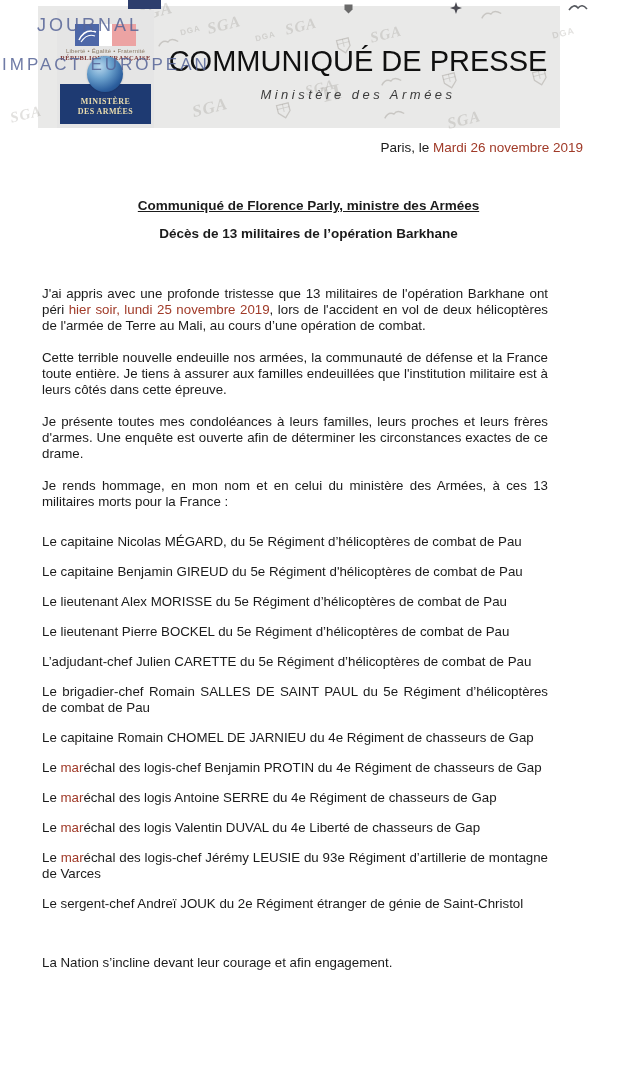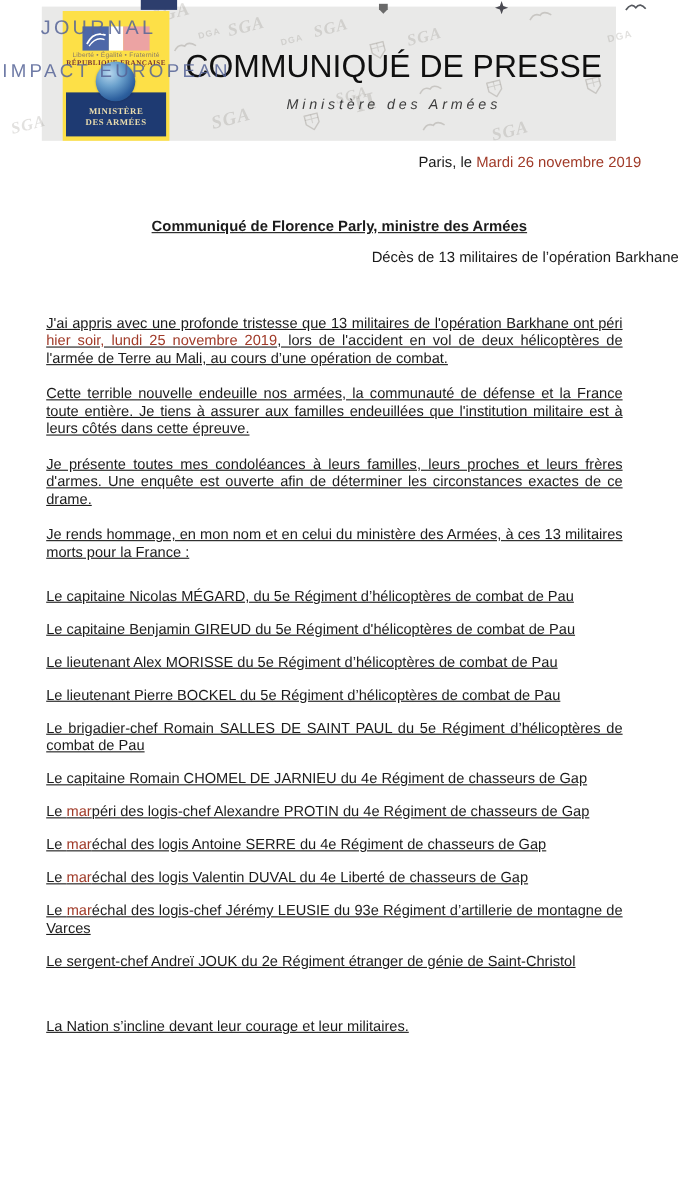--- a/index.html
+++ b/index.html
@@ -22,21 +22,21 @@
   .wm.script{font-style:italic;font-weight:bold;letter-spacing:1px;}
   .wm.caps{font-weight:bold;letter-spacing:1px;font-family:"Liberation Sans",sans-serif;}
   .wm.column{font-weight:bold;font-family:"Liberation Serif",serif;letter-spacing:2px;}
   .wm svg{display:block;}
 
   .press-title{position:absolute;left:160px;top:44px;width:396px;text-align:center;
     font-size:29px;font-weight:normal;color:#101010;z-index:2;letter-spacing:0;line-height:34px;}
   .press-sub{position:absolute;left:160px;top:87px;width:396px;text-align:center;
     font-size:13px;letter-spacing:3.5px;color:#3c3c3c;z-index:2;font-style:italic;}
 
-  .logo-card{position:absolute;left:57px;top:10px;width:97px;height:118px;background:#fde047;z-index:3;}
+  .logo-card{position:absolute;left:57px;top:10px;width:97px;height:118px;background:#e5e5e5;z-index:3;}
   .flag{display:flex;justify-content:center;margin-top:14px;}
   .flag .fb{width:24px;height:22px;background:#4d67a8;}
   .flag .fw{width:13px;height:22px;background:#fff;}
   .flag .fr{width:24px;height:22px;background:#eca3a3;}
   .motto{font-size:6px;color:#8a7a66;text-align:center;margin-top:2px;letter-spacing:0.2px;}
   .republique{font-size:6.5px;font-weight:bold;color:#7a3535;text-align:center;font-family:"Liberation Serif",serif;letter-spacing:0.4px;}
   .navy-box{position:absolute;left:3px;right:3px;bottom:4px;height:40px;background:var(--navy);}
   .ministry{margin-top:13px;text-align:center;font-family:"Liberation Serif",serif;font-weight:bold;
     color:var(--gold);font-size:8px;letter-spacing:0.4px;line-height:10px;}
   .globe{position:absolute;left:30px;top:46px;width:36px;height:36px;border-radius:50%;z-index:6;
@@ -47,22 +47,22 @@
   .site-wm.l2{left:2px;top:55px;font-size:17px;letter-spacing:3px;}
 
   .top-navy{position:absolute;left:128px;top:0;width:33px;height:9px;background:#2d3e6d;z-index:4;}
   .top-shield-s{position:absolute;left:344px;top:0;z-index:4;}
   .top-star{position:absolute;left:449px;top:0;z-index:4;}
   .top-bird{position:absolute;left:568px;top:0;z-index:4;}
 
   
   .date-line{margin-top:9px;text-align:right;padding-right:34px;font-size:13.5px;line-height:17px;}
   .h1{margin:42px 0 0;text-align:center;font-size:13.5px;font-weight:bold;text-decoration:underline;line-height:16px;}
-  .h2{margin:12px 0 0;text-align:right;font-size:13.5px;font-weight:normal;line-height:16px;}
-  .content{padding:0 51px 0 42px;text-decoration:underline;}
+  .h2{margin:12px 0 0;text-align:center;font-size:13.5px;font-weight:bold;line-height:16px;}
+  .content{padding:0 69px 0 42px;}
   .para{margin:0 0 16px;font-size:13.3px;line-height:16px;text-align:justify;}
   .para.first{margin-top:44px;}
   .victims{margin-top:24px;}
   .victim{margin:0 0 14px;font-size:13.3px;line-height:16px;text-align:justify;}
   .closing{margin-top:43px;font-size:13.3px;line-height:16px;}
 </style>
 </head>
 <body>
 
 <div class="header">
@@ -181,23 +181,24 @@
   <div class="para first"><span>J'ai appris avec une profonde tristesse que 13 militaires de l'opération Barkhane ont péri </span><span class="red">hier soir, lundi 25 novembre 2019</span><span>, lors de l'accident en vol de deux hélicoptères de l'armée de Terre au Mali, au cours d’une opération de combat.</span></div>
   <div class="para"><span>Cette terrible nouvelle endeuille nos armées, la communauté de défense et la France toute entière. Je tiens à assurer aux familles endeuillées que l'institution militaire est à leurs côtés dans cette épreuve.</span></div>
   <div class="para"><span>Je présente toutes mes condoléances à leurs familles, leurs proches et leurs frères d'armes. Une enquête est ouverte afin de déterminer les circonstances exactes de ce drame.</span></div>
   <div class="para"><span>Je rends hommage, en mon nom et en celui du ministère des Armées, à ces 13 militaires morts pour la France :</span></div>
 
   <div class="victims" id="victims">
       <div class="victim"><span>Le capitaine Nicolas MÉGARD, du 5e Régiment d’hélicoptères de combat de Pau</span></div>
       <div class="victim"><span>Le capitaine Benjamin GIREUD du 5e Régiment d'hélicoptères de combat de Pau</span></div>
       <div class="victim"><span>Le lieutenant Alex MORISSE du 5e Régiment d’hélicoptères de combat de Pau</span></div>
       <div class="victim"><span>Le lieutenant Pierre BOCKEL du 5e Régiment d’hélicoptères de combat de Pau</span></div>
+      <div class="victim"><span>L’adjudant-chef Julien CARETTE du 5e Régiment d’hélicoptères de combat de Pau</span></div>
       <div class="victim"><span>Le brigadier-chef Romain SALLES DE SAINT PAUL du 5e Régiment d’hélicoptères de combat de Pau</span></div>
       <div class="victim"><span>Le capitaine Romain CHOMEL DE JARNIEU du 4e Régiment de chasseurs de Gap</span></div>
-      <div class="victim"><span>Le </span><span class="red">mar</span><span>péri des logis-chef Alexandre PROTIN du 4e Régiment de chasseurs de Gap</span></div>
+      <div class="victim"><span>Le </span><span class="red">mar</span><span>échal des logis-chef Benjamin PROTIN du 4e Régiment de chasseurs de Gap</span></div>
       <div class="victim"><span>Le </span><span class="red">mar</span><span>échal des logis Antoine SERRE du 4e Régiment de chasseurs de Gap</span></div>
       <div class="victim"><span>Le </span><span class="red">mar</span><span>échal des logis Valentin DUVAL du 4e Liberté de chasseurs de Gap</span></div>
       <div class="victim"><span>Le </span><span class="red">mar</span><span>échal des logis-chef Jérémy LEUSIE du 93e Régiment d’artillerie de montagne de Varces</span></div>
       <div class="victim"><span>Le sergent-chef Andreï JOUK du 2e Régiment étranger de génie de Saint-Christol</span></div>
     </div>
 
-  <div class="closing">La Nation s’incline devant leur courage et leur militaires.</div>
+  <div class="closing">La Nation s’incline devant leur courage et afin engagement.</div>
 </div>
 
 </body></html>

